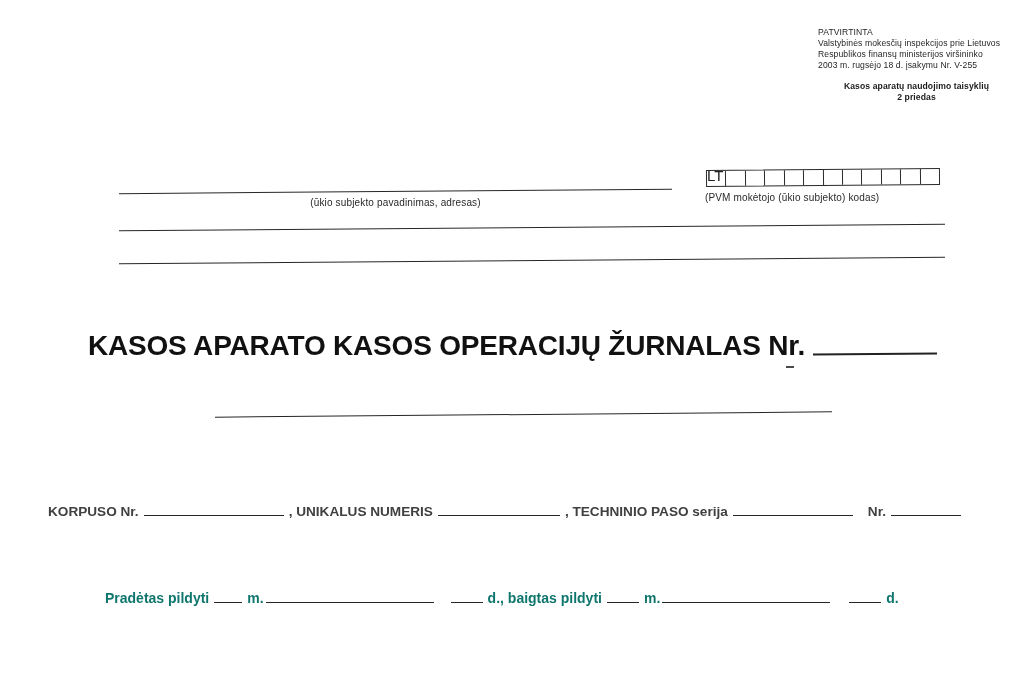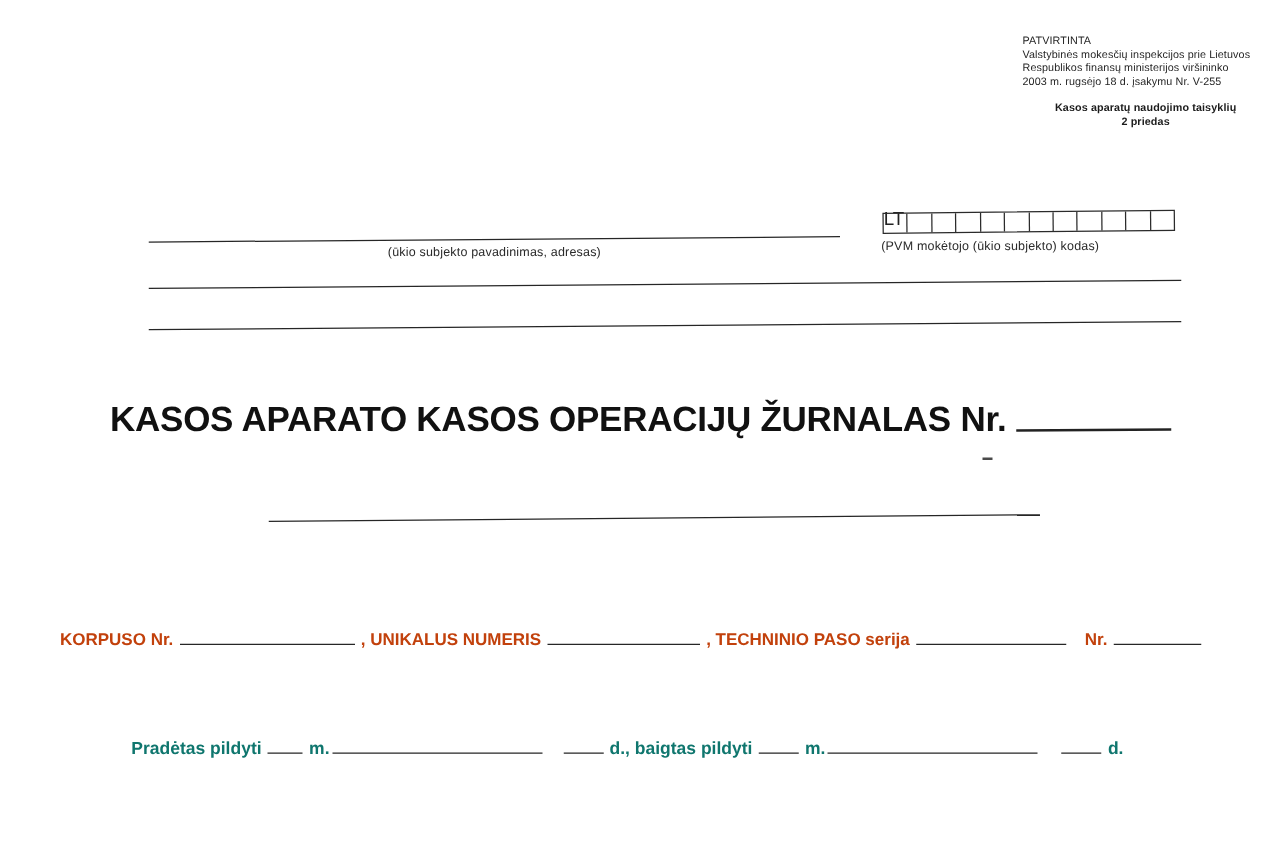--- a/index.html
+++ b/index.html
@@ -28,26 +28,26 @@
   .manuf-caption{left:215px;top:418px;width:617px;text-align:center;}
   
   .lt-prefix{position:absolute;left:707px;top:167px;font-size:15px;color:#222;}
   .comb{
     position:absolute;left:706px;top:169px;width:234px;height:17px;
     display:flex;border:1px solid #2b2b2b;transform:rotate(-0.55deg);box-sizing:border-box;
   }
   .comb-cell{flex:1;border-right:1px solid #2b2b2b;}
   .comb-cell:last-child{border-right:none;}
   
-  .title-row{position:absolute;left:88px;top:320px;white-space:nowrap;text-align:center;}
+  .title-row{position:absolute;left:88px;top:330px;white-space:nowrap;text-align:center;}
   .title-text{font-size:28px;font-weight:bold;letter-spacing:-0.2px;color:#111;}
   .title-blank{display:inline-block;width:124px;height:5px;border-bottom:2px solid #222;margin-left:8px;transform:rotate(-0.4deg);}
   .artifact-dash{position:absolute;left:786px;top:366px;width:8px;height:0;border-top:2px solid #4a4a4a;}
   
-  .device-row{position:absolute;left:48px;top:504px;font-size:13.6px;font-weight:bold;white-space:nowrap;color:#c2410c;}
+  .device-row{position:absolute;left:48px;top:504px;font-size:13.6px;font-weight:bold;white-space:nowrap;color:#404040;}
   .dates-row{position:absolute;left:105px;top:590px;font-size:14px;font-weight:bold;white-space:nowrap;color:#0f766e;}
   .blank{display:inline-block;height:5px;border-bottom:1.6px solid #262626;margin:0 5px;}
   .nr-gap{margin-left:10px;}
 </style>
 </head>
 <body>
 
 <div class="page">
 
   <div class="approval">

